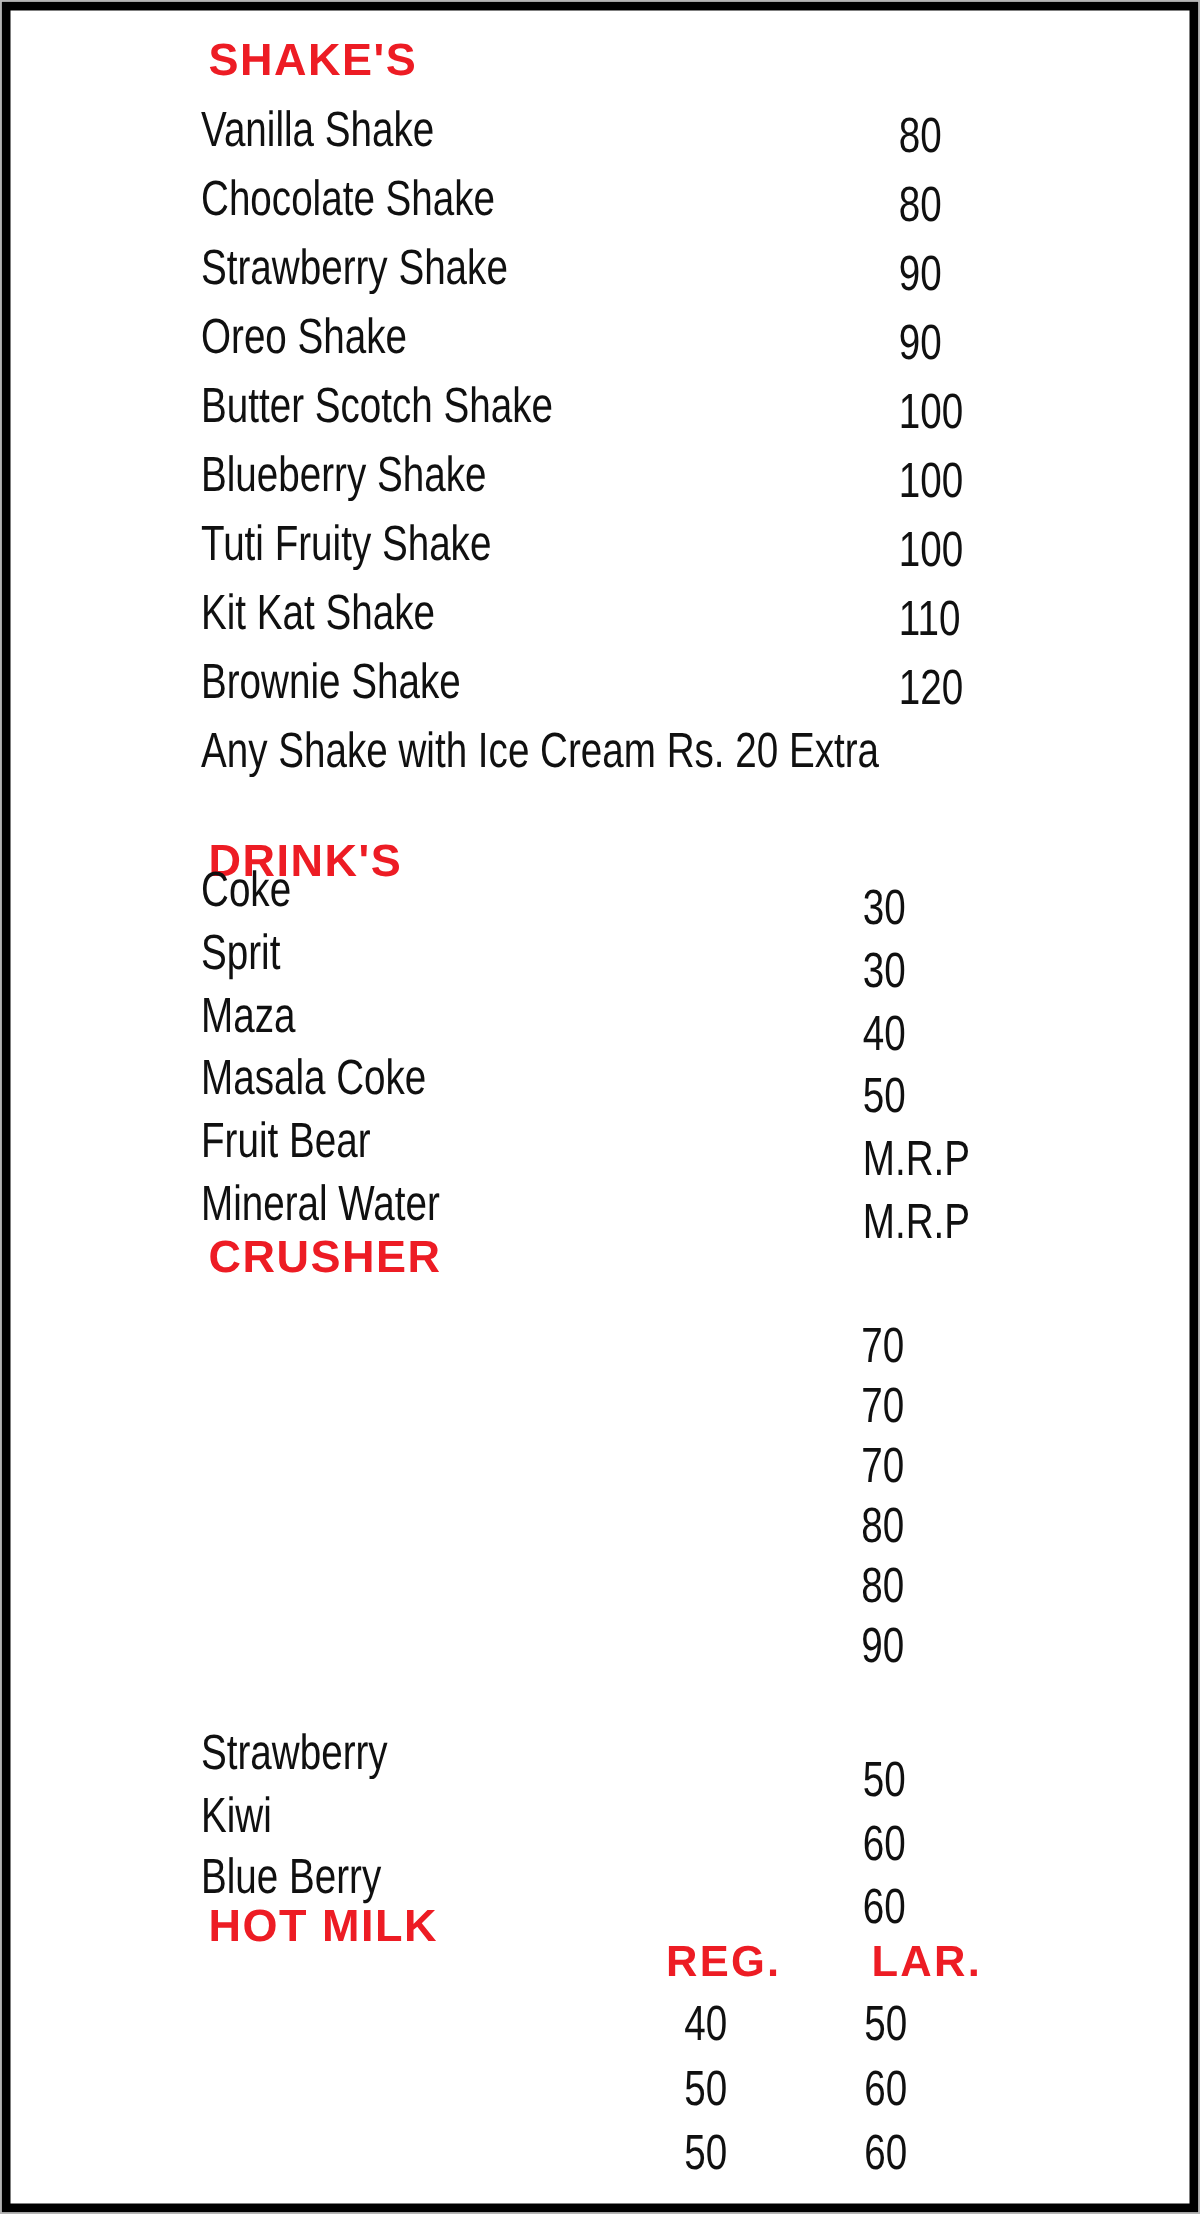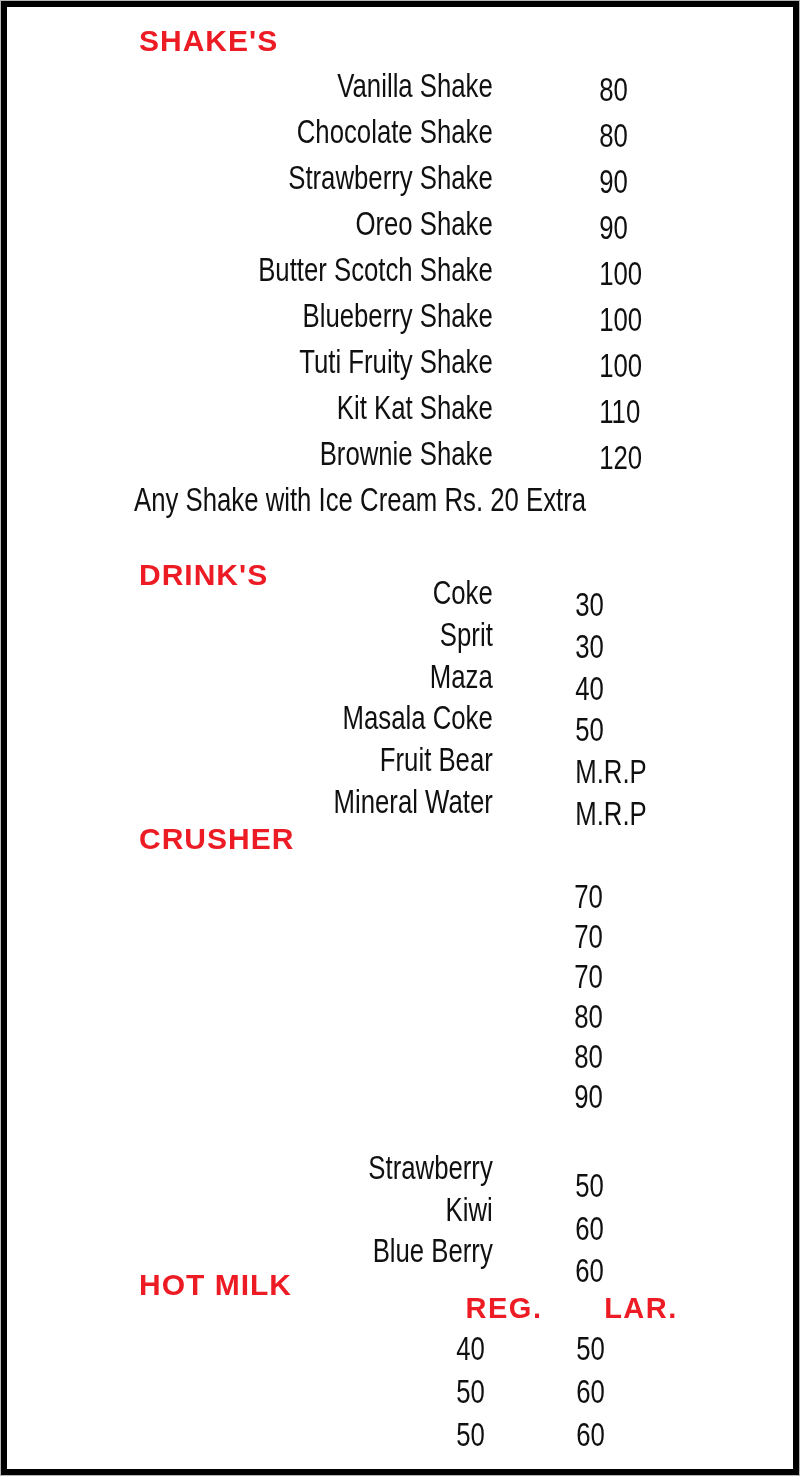--- a/index.html
+++ b/index.html
@@ -24,26 +24,26 @@
     letter-spacing:1px; line-height:36px;
     color:var(--accent, #ed1c24);
     white-space:nowrap;
   }
   .col { position:absolute; }
   .col > div {
     height:var(--rh); line-height:var(--rh);
     font-size:33px;
     white-space:nowrap;
   }
-  .names { left:133px; width:460px;text-align:right; }
+  .names { left:133px; width:460px; }
   .names > div { transform:scaleX(0.78); transform-origin:0 50%; }
   .prices { width:120px; }
   .prices > div { transform:scaleX(0.78); transform-origin:50% 50%; }
   .colhead {
-    position:absolute; width:120px; text-align:center;
+    position:absolute; width:120px; text-align:left;
     font-size:29px; font-weight:bold; letter-spacing:1.5px;
     line-height:32px; color:var(--accent, #ed1c24);
     white-space:nowrap;
   }
 </style>
 </head>
 <body>
 
 <div class="page" style="color: rgb(16, 16, 16);">
   <div class="frame"></div>

